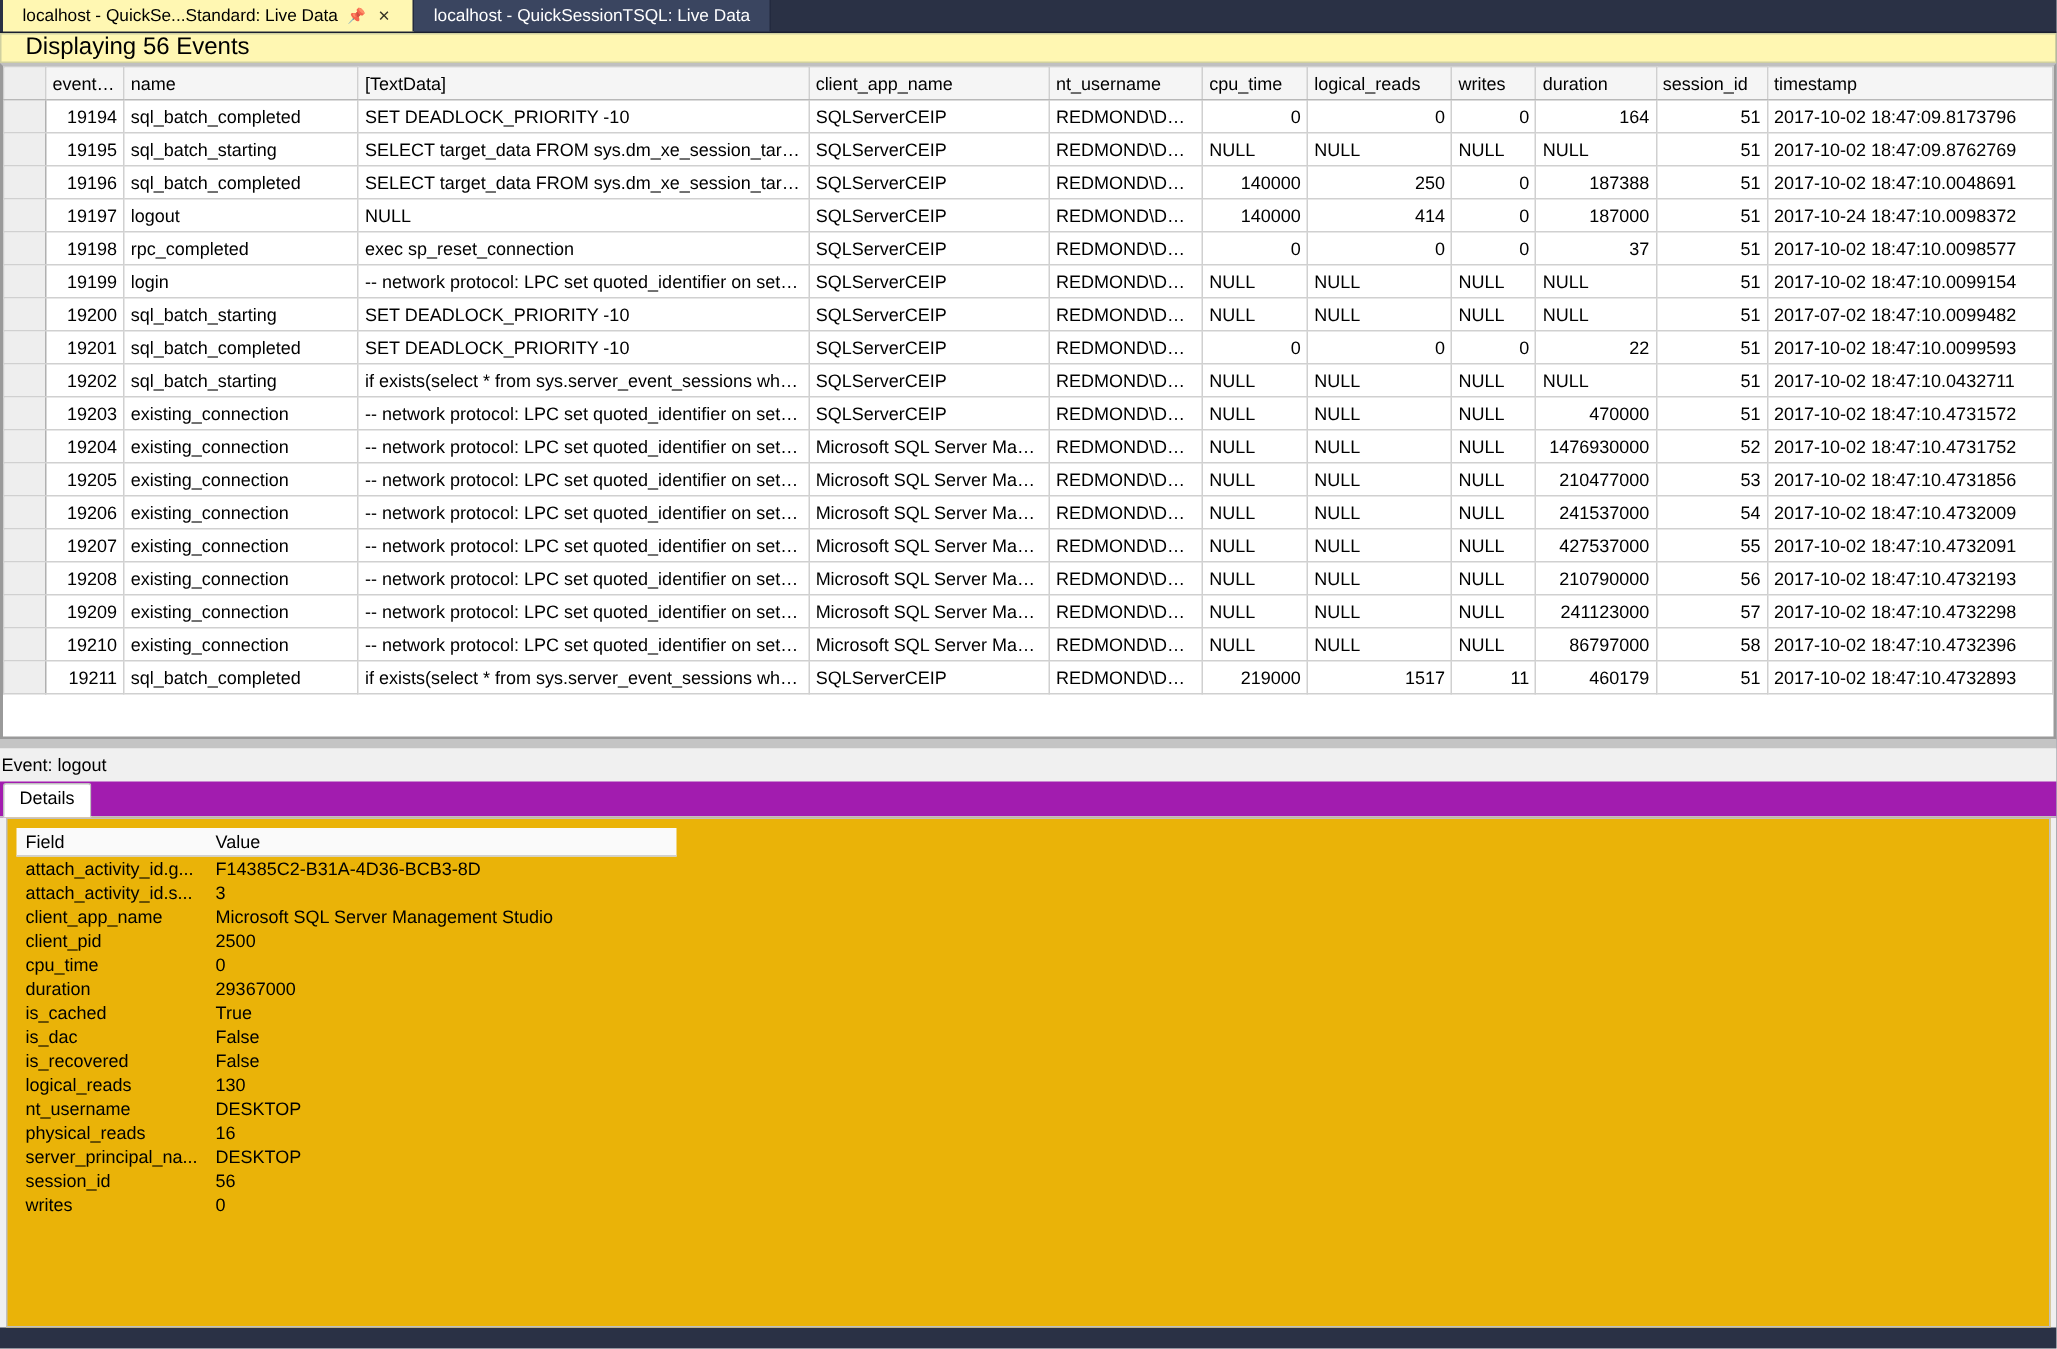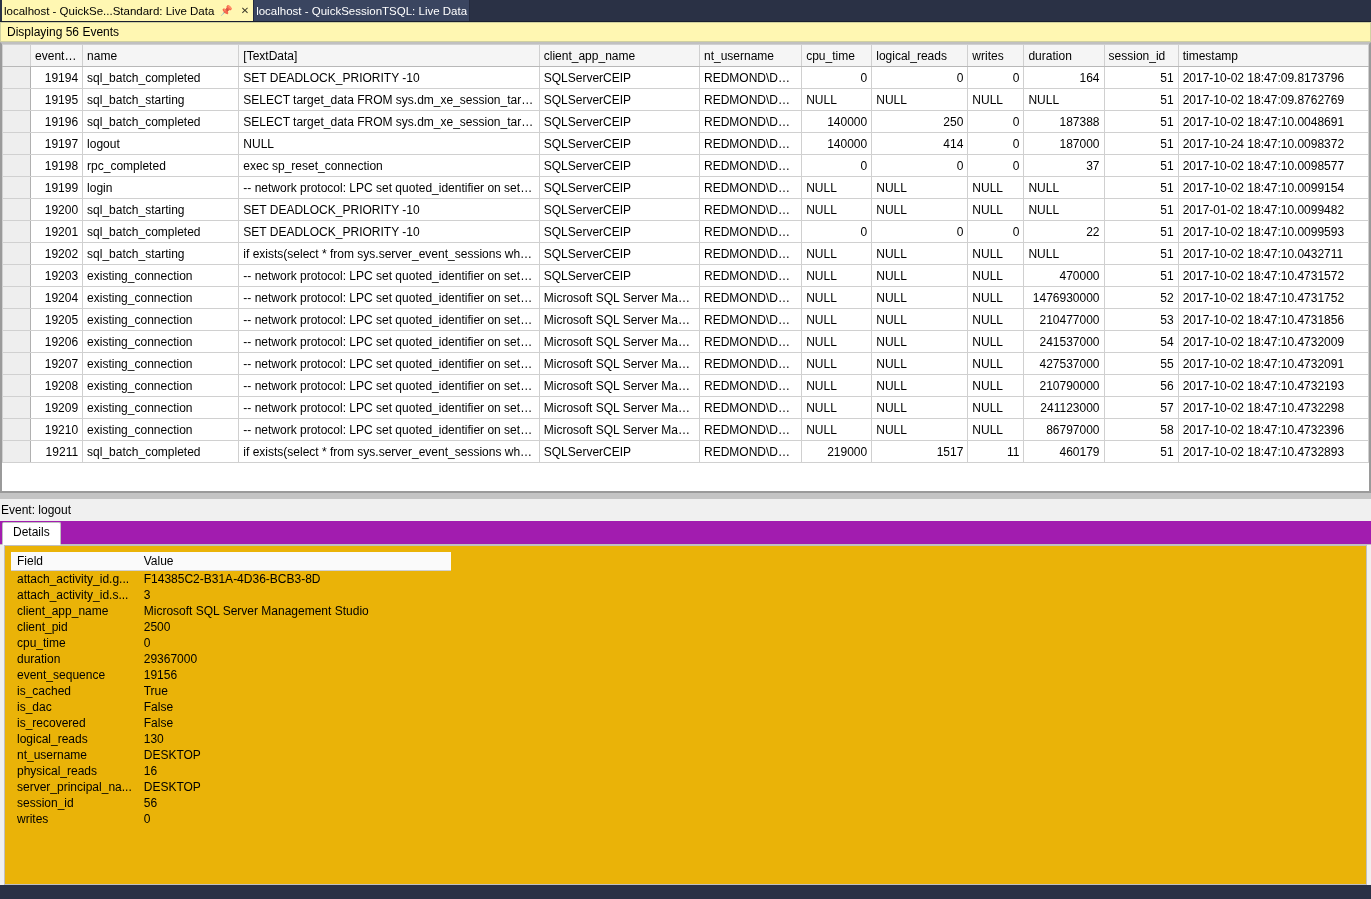--- a/index.html
+++ b/index.html
@@ -16,42 +16,42 @@
     height: 22px;
     background: #2a3145;
     display: flex;
     align-items: stretch;
     padding-left: 2px;
     border-bottom: 1px solid #1a1f2e;
   }
   .tab {
     display: flex;
     align-items: center;
-    padding: 0 2px;
+    padding: 0 13px;
     font-size: 11.5px;
     color: #fff;
     background: #3a4560;
     border-right: 1px solid #232a3f;
     cursor: pointer;
     gap: 4px;
   }
   .tab.active {
     background: #fff7b2;
     color: #000;
   }
   .tab .pin, .tab .close {
     font-size: 10px;
     opacity: 0.8;
     padding: 0 2px;
   }
   .status {
     background: #fff7b2;
     color: #000;
-    padding: 2px 6px;
-    font-size: 12px;
+    padding: 2px 16px;
+    font-size: 16px;
     height: 20px;
     display: flex;
     align-items: center;
     border: 1px solid #d0d0a0;
   }
   .grid-wrap {
     background: #fff;
     border: 2px solid #9a9a9a;
     border-top: 2px solid #c0c0c0;
     height: 451px;
@@ -292,21 +292,21 @@
           <td class="num">19200</td>
           <td>sql_batch_starting</td>
           <td>SET DEADLOCK_PRIORITY -10</td>
           <td>SQLServerCEIP</td>
           <td>REDMOND\DES...</td>
           <td>NULL</td>
           <td>NULL</td>
           <td>NULL</td>
           <td>NULL</td>
           <td class="num">51</td>
-          <td>2017-01-02 18:47:10.0099482</td>
+          <td>2017-07-02 18:47:10.0099482</td>
         </tr>
         <tr>
           <td class="rowhdr"></td>
           <td class="num">19201</td>
           <td>sql_batch_completed</td>
           <td>SET DEADLOCK_PRIORITY -10</td>
           <td>SQLServerCEIP</td>
           <td>REDMOND\DES...</td>
           <td class="num">0</td>
           <td class="num">0</td>
@@ -491,24 +491,20 @@
           </tr>
           <tr>
             <td class="fld">cpu_time</td>
             <td>0</td>
           </tr>
           <tr>
             <td class="fld">duration</td>
             <td>29367000</td>
           </tr>
           <tr>
-            <td class="fld">event_sequence</td>
-            <td>19156</td>
-          </tr>
-          <tr>
             <td class="fld">is_cached</td>
             <td>True</td>
           </tr>
           <tr>
             <td class="fld">is_dac</td>
             <td>False</td>
           </tr>
           <tr>
             <td class="fld">is_recovered</td>
             <td>False</td>

